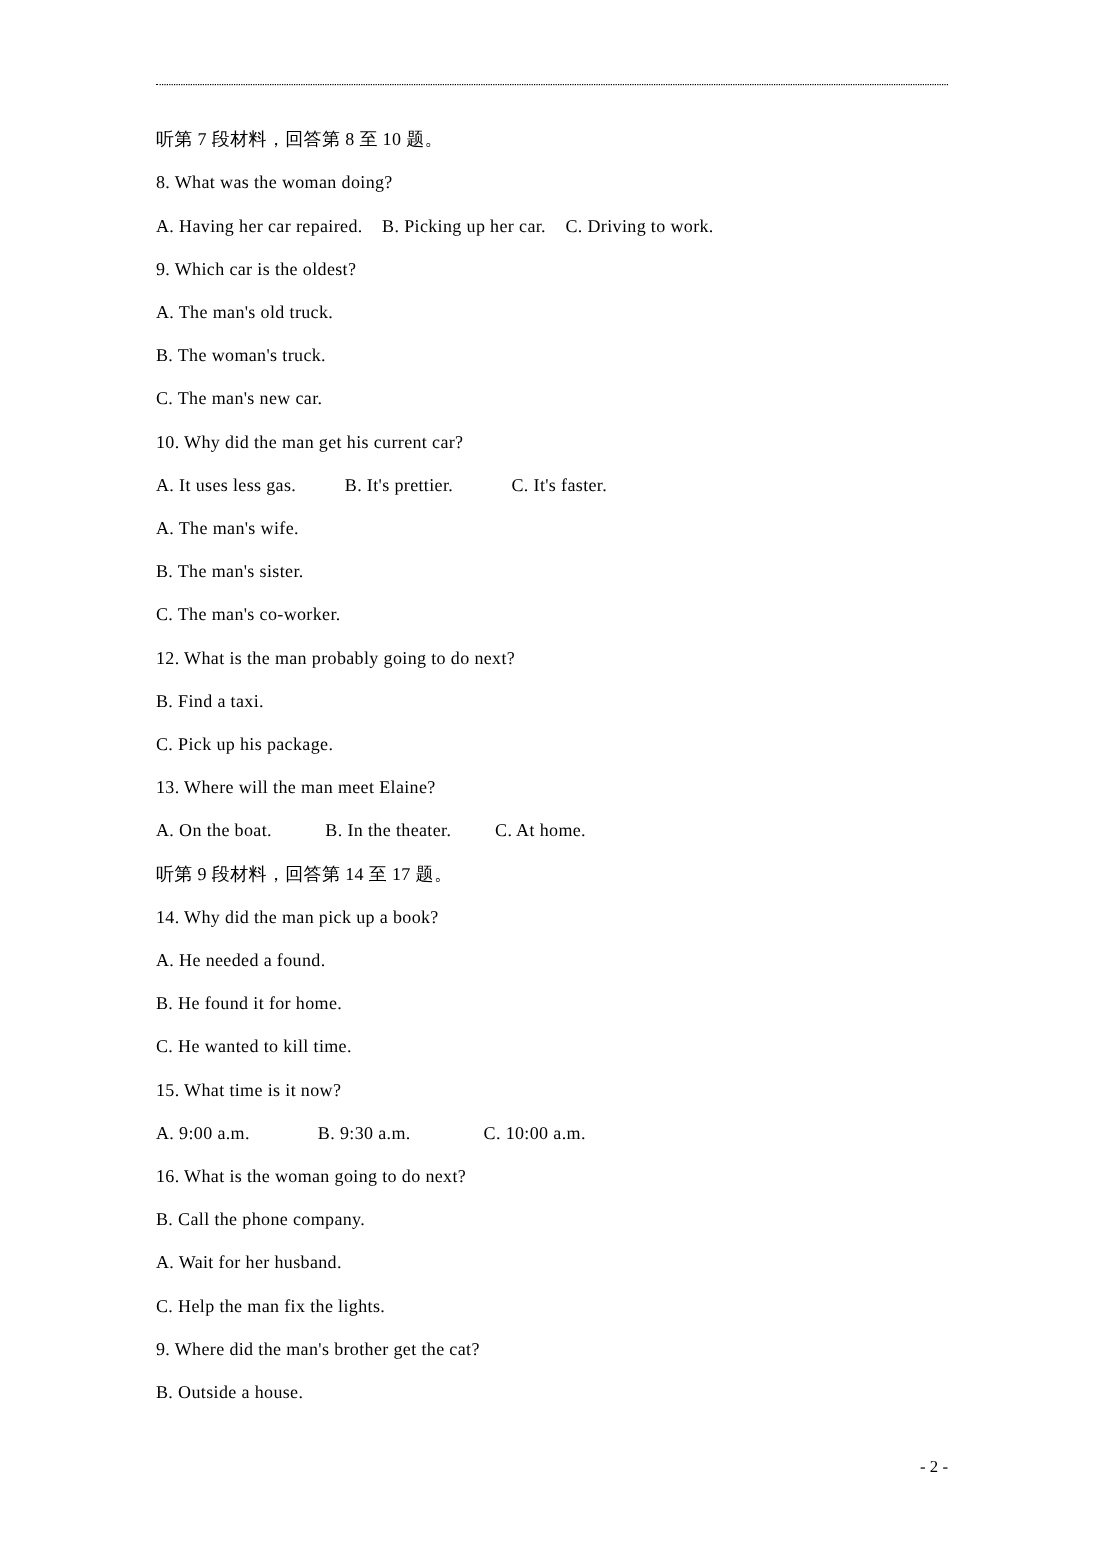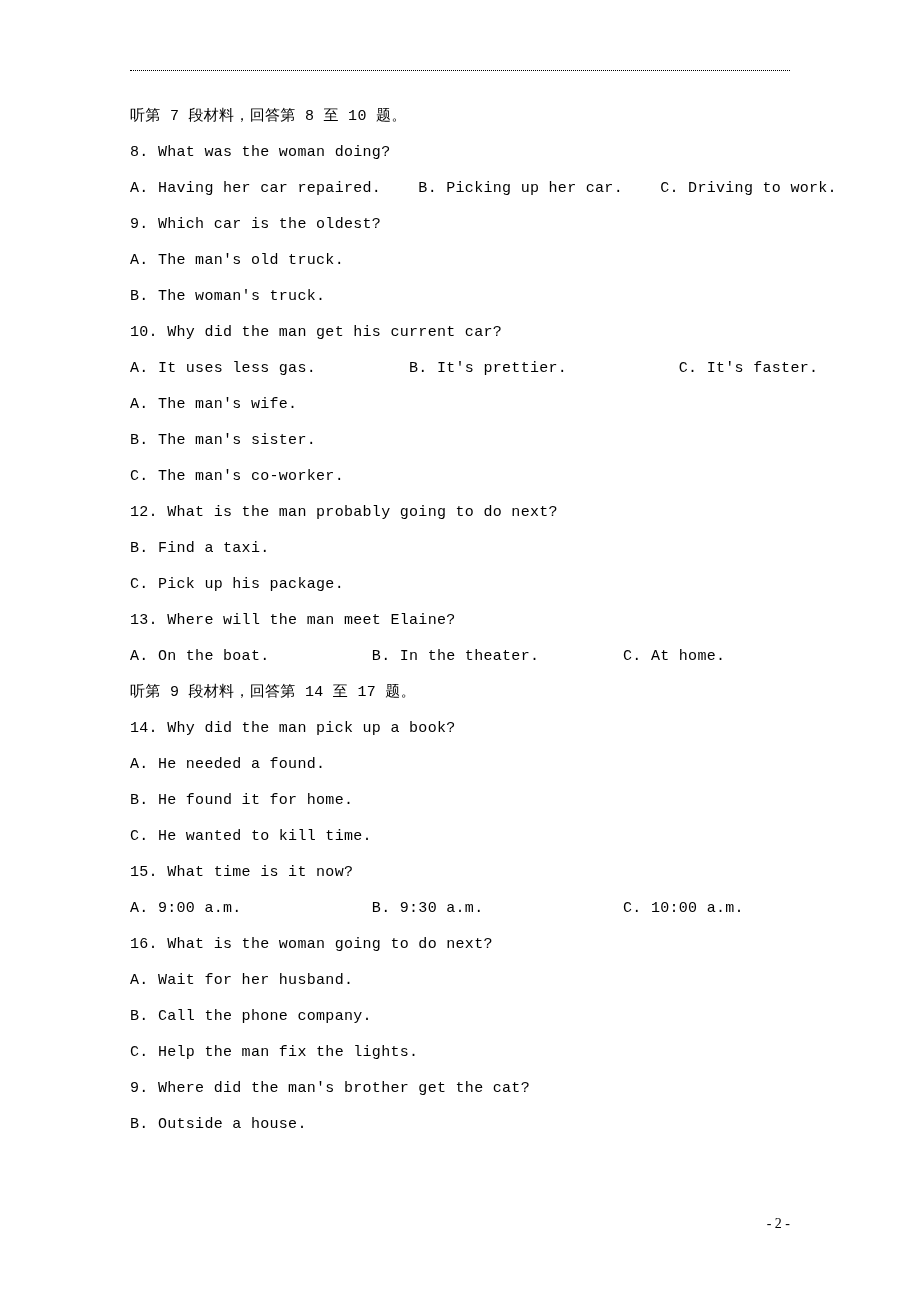--- a/index.html
+++ b/index.html
@@ -17,21 +17,21 @@
     position: relative;
   }
   .divider {
     border-top: 1px dotted #000;
     margin-bottom: 28px;
   }
   .line {
     font-size: 15px;
     line-height: 2.4;
     white-space: pre;
-    font-family: Liberation Mono, monospace;
+    font-family: Liberation Serif, serif;
     letter-spacing: 0.3px;
   }
   .page-num {
     position: absolute;
     bottom: 70px;
     right: 130px;
     font-size: 14px;
     font-family: "SimSun", "宋体", serif;
   }
 </style>
@@ -40,38 +40,39 @@
 
 <div class="page">
   <div class="divider"></div>
   <div id="content">
       <div class="line">听第 7 段材料，回答第 8 至 10 题。</div>
       <div class="line">8. What was the woman doing?</div>
       <div class="line">A. Having her car repaired.    B. Picking up her car.    C. Driving to work.</div>
       <div class="line">9. Which car is the oldest?</div>
       <div class="line">A. The man's old truck.</div>
       <div class="line">B. The woman's truck.</div>
+      <div class="line">C. The man's new car.</div>
       <div class="line">10. Why did the man get his current car?</div>
       <div class="line">A. It uses less gas.          B. It's prettier.            C. It's faster.</div>
       <div class="line">A. The man's wife.</div>
       <div class="line">B. The man's sister.</div>
       <div class="line">C. The man's co-worker.</div>
       <div class="line">12. What is the man probably going to do next?</div>
       <div class="line">B. Find a taxi.</div>
       <div class="line">C. Pick up his package.</div>
       <div class="line">13. Where will the man meet Elaine?</div>
       <div class="line">A. On the boat.           B. In the theater.         C. At home.</div>
       <div class="line">听第 9 段材料，回答第 14 至 17 题。</div>
       <div class="line">14. Why did the man pick up a book?</div>
       <div class="line">A. He needed a found.</div>
       <div class="line">B. He found it for home.</div>
       <div class="line">C. He wanted to kill time.</div>
       <div class="line">15. What time is it now?</div>
       <div class="line">A. 9:00 a.m.              B. 9:30 a.m.               C. 10:00 a.m.</div>
       <div class="line">16. What is the woman going to do next?</div>
+      <div class="line">B. Call the phone company.</div>
       <div class="line">A. Wait for her husband.</div>
-      <div class="line">B. Call the phone company.</div>
       <div class="line">C. Help the man fix the lights.</div>
       <div class="line">9. Where did the man's brother get the cat?</div>
       <div class="line">B. Outside a house.</div>
     </div>
   <div class="page-num">- 2 -</div>
 </div>
 
 </body></html>

